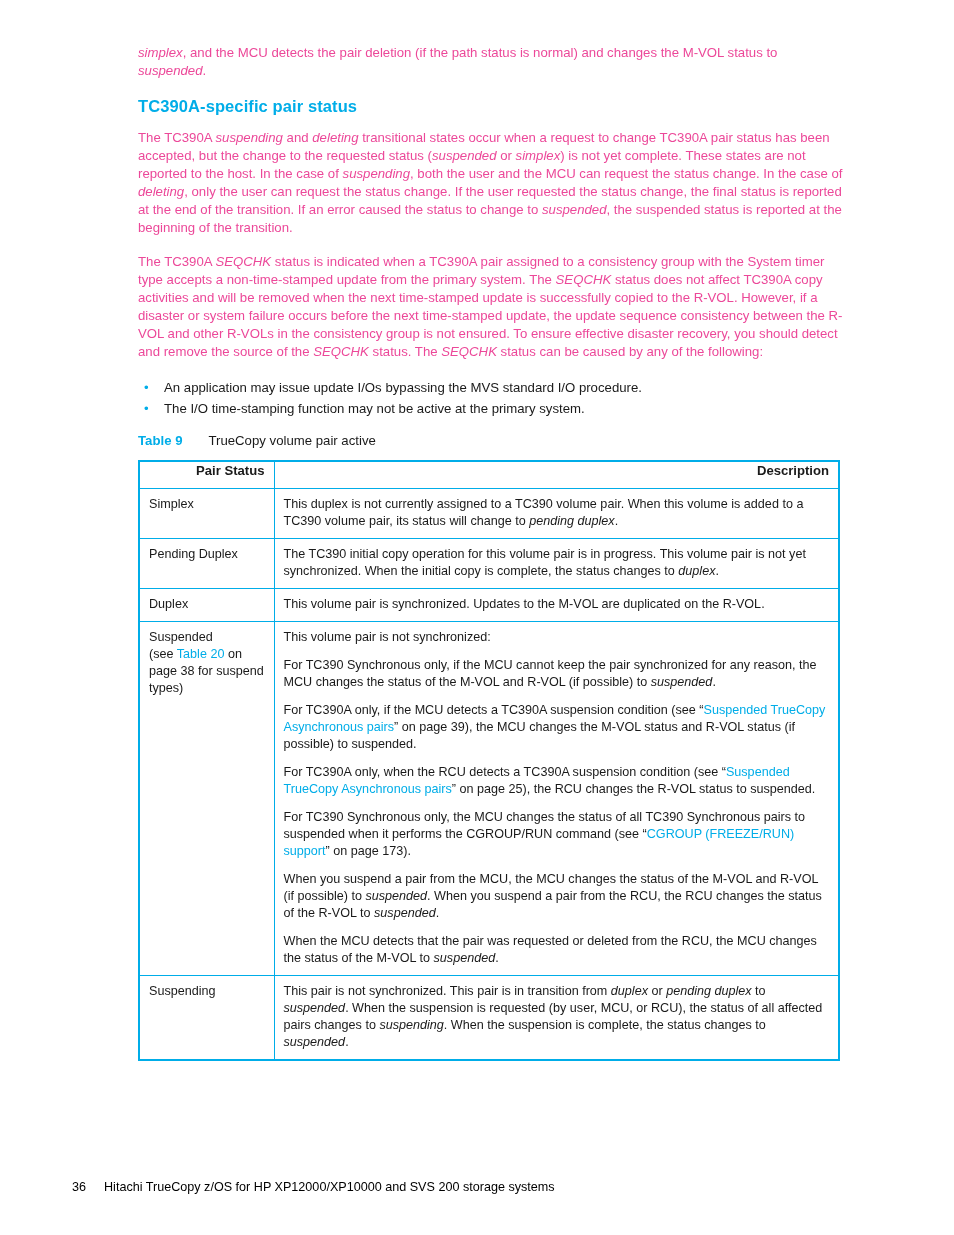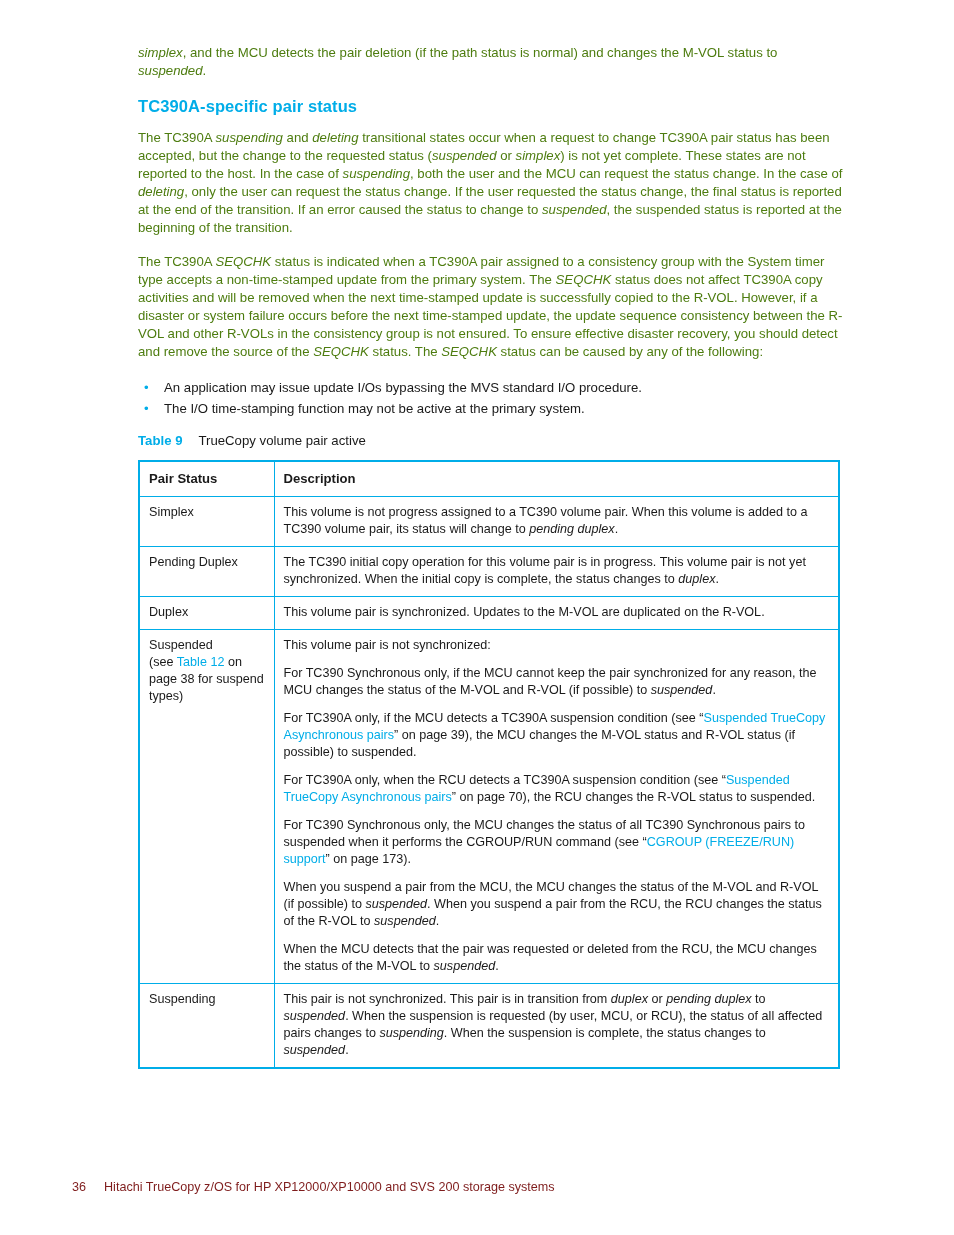--- a/index.html
+++ b/index.html
@@ -26,21 +26,21 @@
     position: absolute;
     left: 138px;
     top: 44px;
     width: 710px;
   }
   p.body {
     font-size: 13.2px;
     line-height: 18.0px;
     margin: 0 0 16px 0;
     text-align: left;
-    color: #4d7c0f;
+    color: #ec4899;
   }
   h2.section-heading {
     font-size: 16.5px;
     font-weight: bold;
     color: #00ADE8;
     margin: 0 0 13px 0;
     line-height: 20px;
     letter-spacing: 0.1px;
   }
   .bullets {
@@ -65,21 +65,21 @@
   }
   .table-caption {
     font-size: 13.2px;
     margin: 0 0 10px 0;
     line-height: 18px;
     color: #1a1a1a;
   }
   .table-caption .tnum {
     color: #00ADE8;
     font-weight: bold;
-    margin-right: 16px;
+    margin-right: 26px;
   }
   table.doc-table {
     border-collapse: collapse;
     width: 700px;
     table-layout: fixed;
     border: 2px solid #00ADE8;
   }
   table.doc-table col.c1 { width: 135px; }
   table.doc-table col.c2 { width: 565px; }
   table.doc-table th,
@@ -88,43 +88,44 @@
     vertical-align: top;
     padding: 7px 9px 8px 9px;
     font-size: 12.6px;
     line-height: 17.0px;
     color: #1a1a1a;
     text-align: left;
   }
   table.doc-table th {
     font-weight: bold;
     font-size: 13.1px;
-    padding-top: 8px;
+    padding-top: 0;
     padding-bottom: 9px;
+    text-align: right;
   }
   table.doc-table td.status-cell { padding-right: 4px; }
   table.doc-table td p {
     margin: 0 0 11px 0;
   }
   table.doc-table td p:last-child { margin-bottom: 0; }
   table.doc-table tr.subhead td {
     font-weight: bold;
     font-size: 13.1px;
     padding-top: 8px;
     padding-bottom: 9px;
   }
   i, em { font-style: italic; }
   b, strong { font-weight: normal; }
   .lnk { color: #00ADE8; }
   .footer {
     position: absolute;
     left: 72px;
     top: 1178px;
     font-size: 12.6px;
-    color: #7f1d1d;
+    color: #000000;
     line-height: 18px;
     white-space: nowrap;
   }
   .footer .pageno { margin-right: 18px; }
 </style>
 </head>
 <body>
 
 <div id="page">
 
@@ -152,37 +153,37 @@
         </colgroup>
       <thead>
         <tr>
           <th>Pair Status</th>
           <th>Description</th>
         </tr>
       </thead>
       <tbody>
         <tr>
           <td class="status-cell">Simplex</td>
-          <td><span>This volume is not progress assigned to a TC390 volume pair. When this volume is added to a TC390 volume pair, its status will change to </span><i>pending duplex</i><span>.</span></td>
+          <td><span>This duplex is not currently assigned to a TC390 volume pair. When this volume is added to a TC390 volume pair, its status will change to </span><i>pending duplex</i><span>.</span></td>
         </tr>
         <tr>
           <td class="status-cell">Pending Duplex</td>
           <td><span>The TC390 initial copy operation for this volume pair is in progress. This volume pair is not yet synchronized. When the initial copy is complete, the status changes to </span><i>duplex</i><span>.</span></td>
         </tr>
         <tr>
           <td class="status-cell">Duplex</td>
           <td>This volume pair is synchronized. Updates to the M-VOL are duplicated on the R-VOL.</td>
         </tr>
         <tr>
-          <td class="status-cell"><span>Suspended</span><br><span>(see </span><span class="lnk">Table 12</span><span> on page 38 for suspend types)</span></td>
+          <td class="status-cell"><span>Suspended</span><br><span>(see </span><span class="lnk">Table 20</span><span> on page 38 for suspend types)</span></td>
           <td>
             <p>This volume pair is not synchronized:</p>
             <p><span>For TC390 Synchronous only, if the MCU cannot keep the pair synchronized for any reason, the MCU changes the status of the M-VOL and R-VOL (if possible) to </span><i>suspended</i><span>.</span></p>
             <p><span>For TC390A only, if the MCU detects a TC390A suspension condition (see “</span><span class="lnk">Suspended TrueCopy Asynchronous pairs</span><span>” on page 39), the MCU changes the M-VOL status and R-VOL status (if possible) to suspended.</span></p>
-            <p><span>For TC390A only, when the RCU detects a TC390A suspension condition (see “</span><span class="lnk">Suspended TrueCopy Asynchronous pairs</span><span>” on page 70), the RCU changes the R-VOL status to suspended.</span></p>
+            <p><span>For TC390A only, when the RCU detects a TC390A suspension condition (see “</span><span class="lnk">Suspended TrueCopy Asynchronous pairs</span><span>” on page 25), the RCU changes the R-VOL status to suspended.</span></p>
             <p><span>For TC390 Synchronous only, the MCU changes the status of all TC390 Synchronous pairs to suspended when it performs the CGROUP/RUN command (see “</span><span class="lnk">CGROUP (FREEZE/RUN) support</span><span>” on page 173).</span></p>
             <p><span>When you suspend a pair from the MCU, the MCU changes the status of the M-VOL and R-VOL (if possible) to </span><i>suspended</i><span>. When you suspend a pair from the RCU, the RCU changes the status of the R-VOL to </span><i>suspended</i><span>.</span></p>
             <p><span>When the MCU detects that the pair was requested or deleted from the RCU, the MCU changes the status of the M-VOL to </span><i>suspended</i><span>.</span></p>
           </td>
         </tr>
         <tr>
           <td class="status-cell">Suspending</td>
           <td><span>This pair is not synchronized. This pair is in transition from </span><i>duplex</i><span> or </span><i>pending duplex</i><span> to </span><i>suspended</i><span>. When the suspension is requested (by user, MCU, or RCU), the status of all affected pairs changes to </span><i>suspending</i><span>. When the suspension is complete, the status changes to </span><i>suspended</i><span>.</span></td>
         </tr>
       </tbody>

